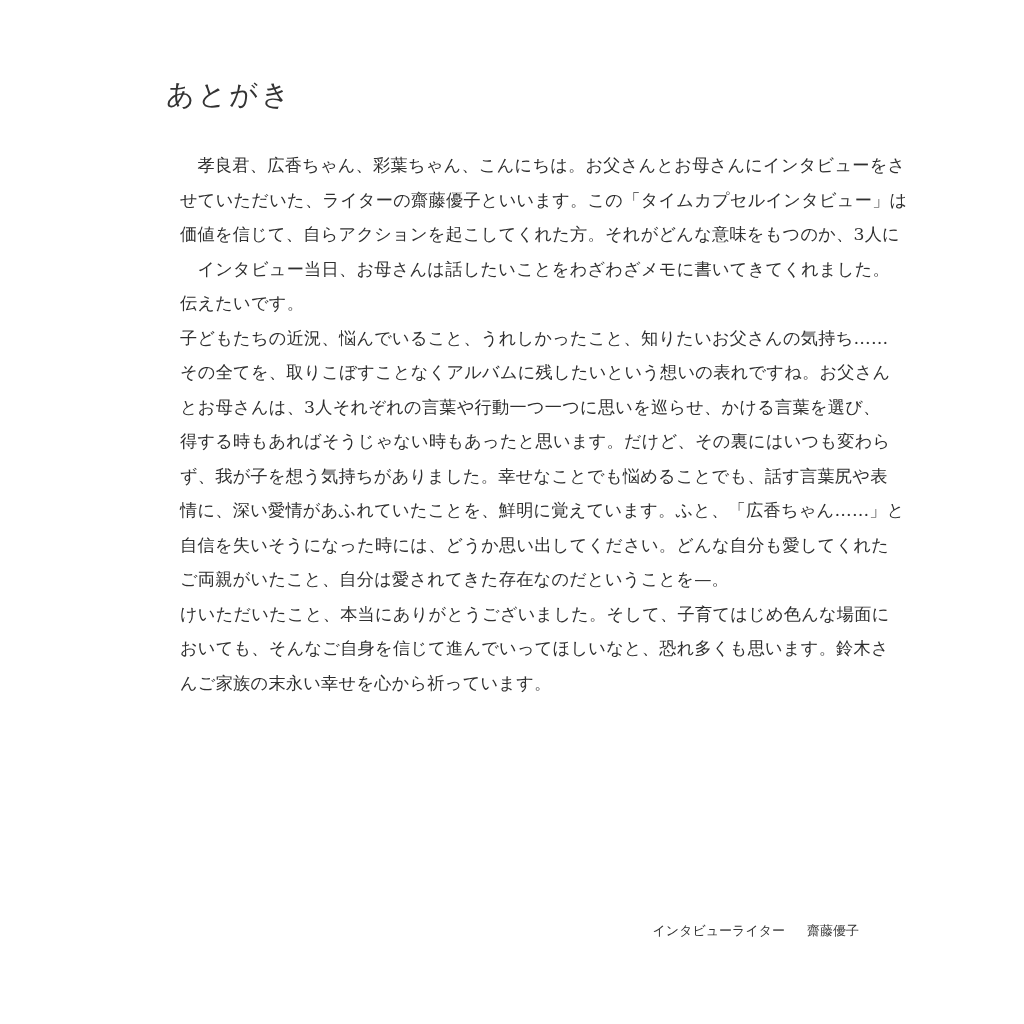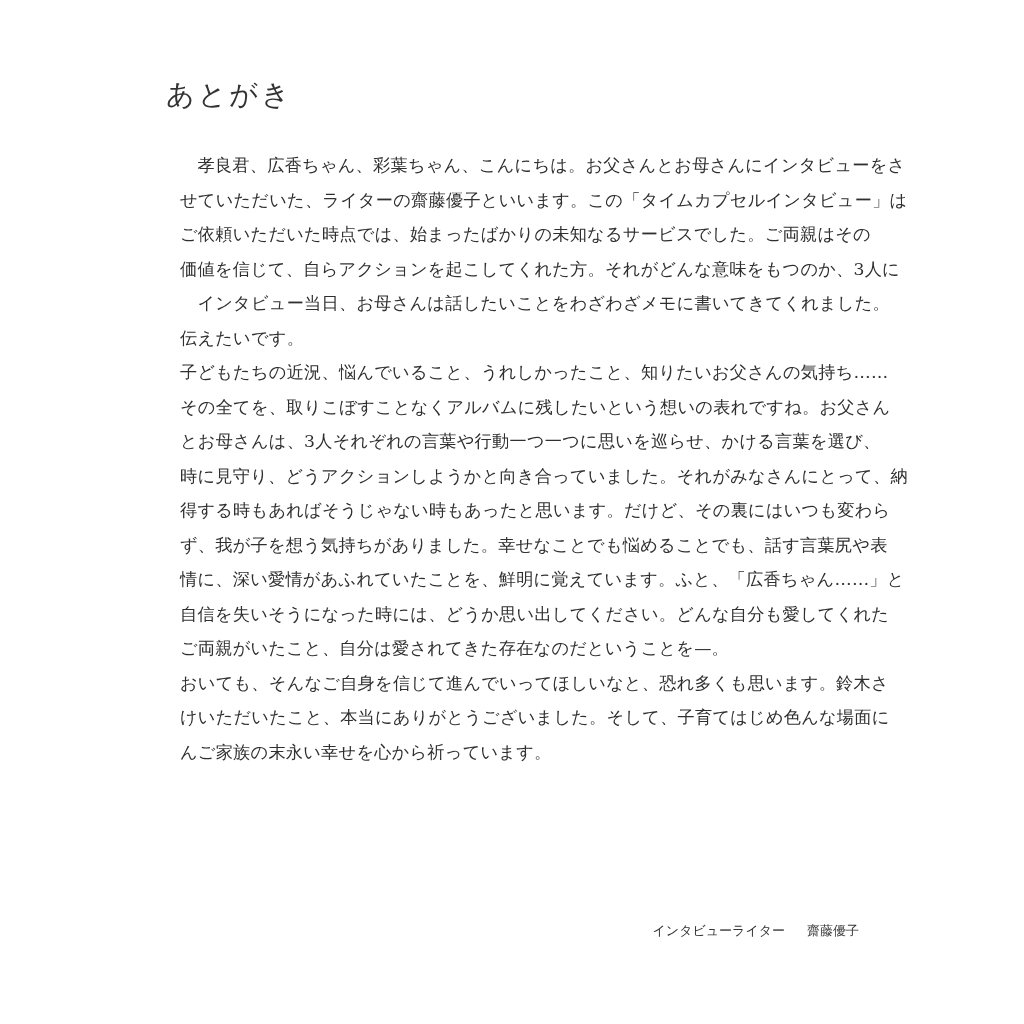--- a/index.html
+++ b/index.html
@@ -59,34 +59,32 @@
   </style>
 </head>
 <body>
 
 <div class="page">
   <h1 class="title">あとがき</h1>
 
   <div class="body">
     <div class="line">　孝良君、広香ちゃん、彩葉ちゃん、こんにちは。お父さんとお母さんにインタビューをさ</div>
     <div class="line">せていただいた、ライターの齋藤優子といいます。この「タイムカプセルインタビュー」は</div>
-    <div class="line">ご依頼いただいた時点では、始まったばかりの未知なるサービスでした。ご両親はその</div>
     <div class="line">価値を信じて、自らアクションを起こしてくれた方。それがどんな意味をもつのか、3人に</div>
     <div class="line">　インタビュー当日、お母さんは話したいことをわざわざメモに書いてきてくれました。</div>
     <div class="line">伝えたいです。</div>
     <div class="line">子どもたちの近況、悩んでいること、うれしかったこと、知りたいお父さんの気持ち……</div>
     <div class="line">その全てを、取りこぼすことなくアルバムに残したいという想いの表れですね。お父さん</div>
     <div class="line">とお母さんは、3人それぞれの言葉や行動一つ一つに思いを巡らせ、かける言葉を選び、</div>
-    <div class="line">時に見守り、どうアクションしようかと向き合っていました。それがみなさんにとって、納</div>
     <div class="line">得する時もあればそうじゃない時もあったと思います。だけど、その裏にはいつも変わら</div>
     <div class="line">ず、我が子を想う気持ちがありました。幸せなことでも悩めることでも、話す言葉尻や表</div>
     <div class="line">情に、深い愛情があふれていたことを、鮮明に覚えています。ふと、「広香ちゃん……」と</div>
     <div class="line">自信を失いそうになった時には、どうか思い出してください。どんな自分も愛してくれた</div>
     <div class="line">ご両親がいたこと、自分は愛されてきた存在なのだということを—。</div>
+    <div class="line">けいただいたこと、本当にありがとうございました。そして、子育てはじめ色んな場面に</div>
     <div class="line">おいても、そんなご自身を信じて進んでいってほしいなと、恐れ多くも思います。鈴木さ</div>
-    <div class="line">けいただいたこと、本当にありがとうございました。そして、子育てはじめ色んな場面に</div>
     <div class="line">んご家族の末永い幸せを心から祈っています。</div>
   </div>
 
   <div class="signature">
     <span>インタビューライター</span><span class="gap"></span><span>齋藤優子</span>
   </div>
 </div>
 
 </body></html>

